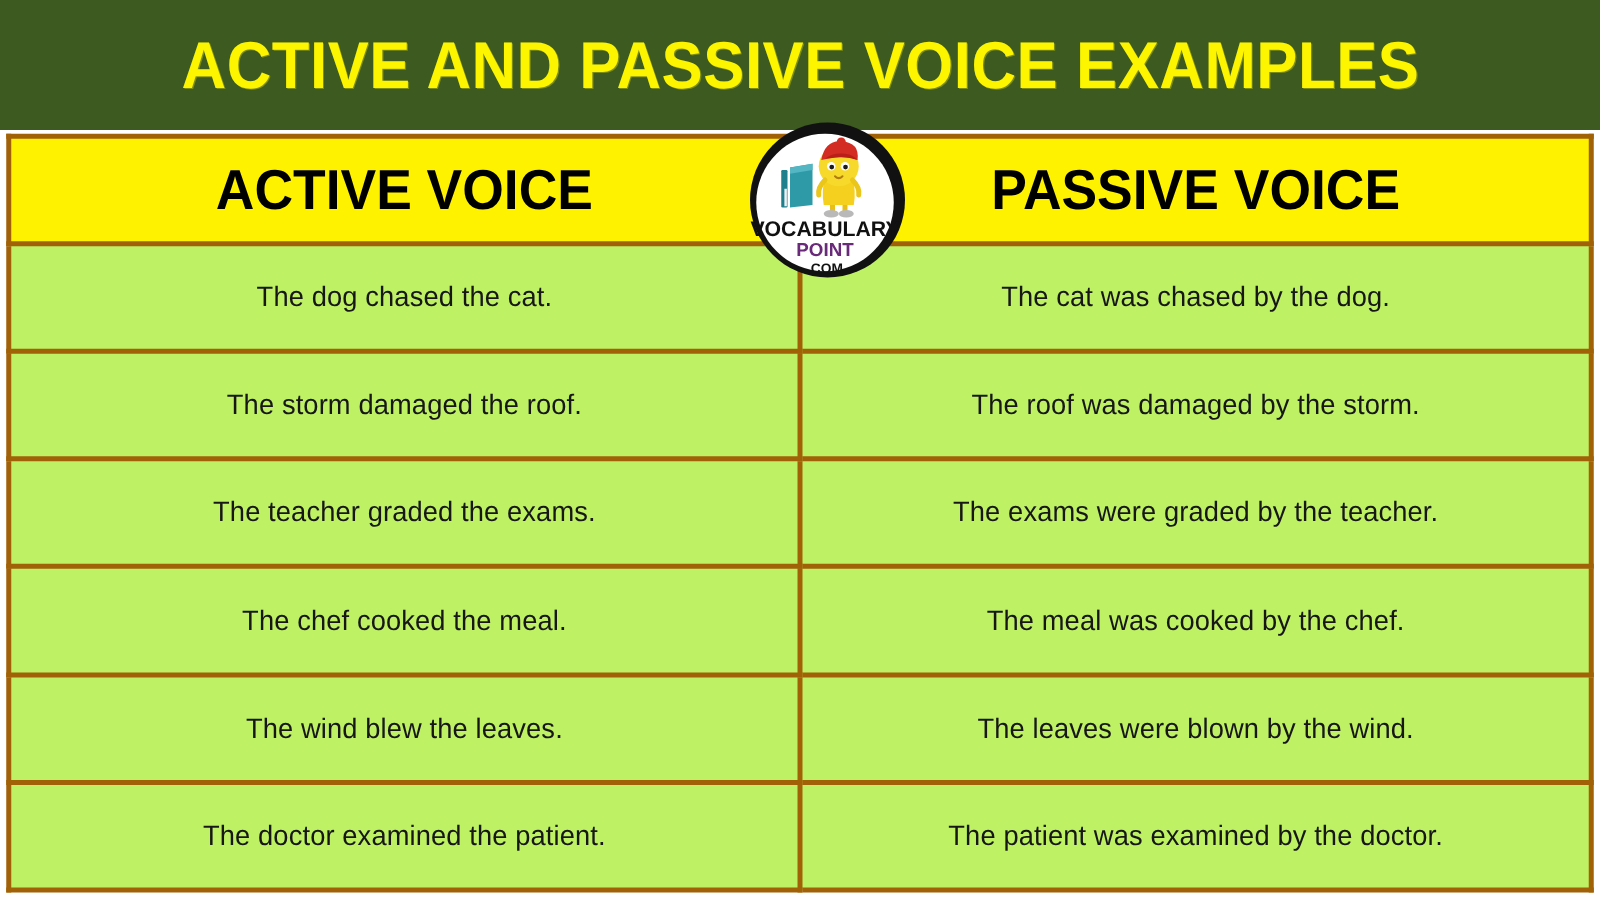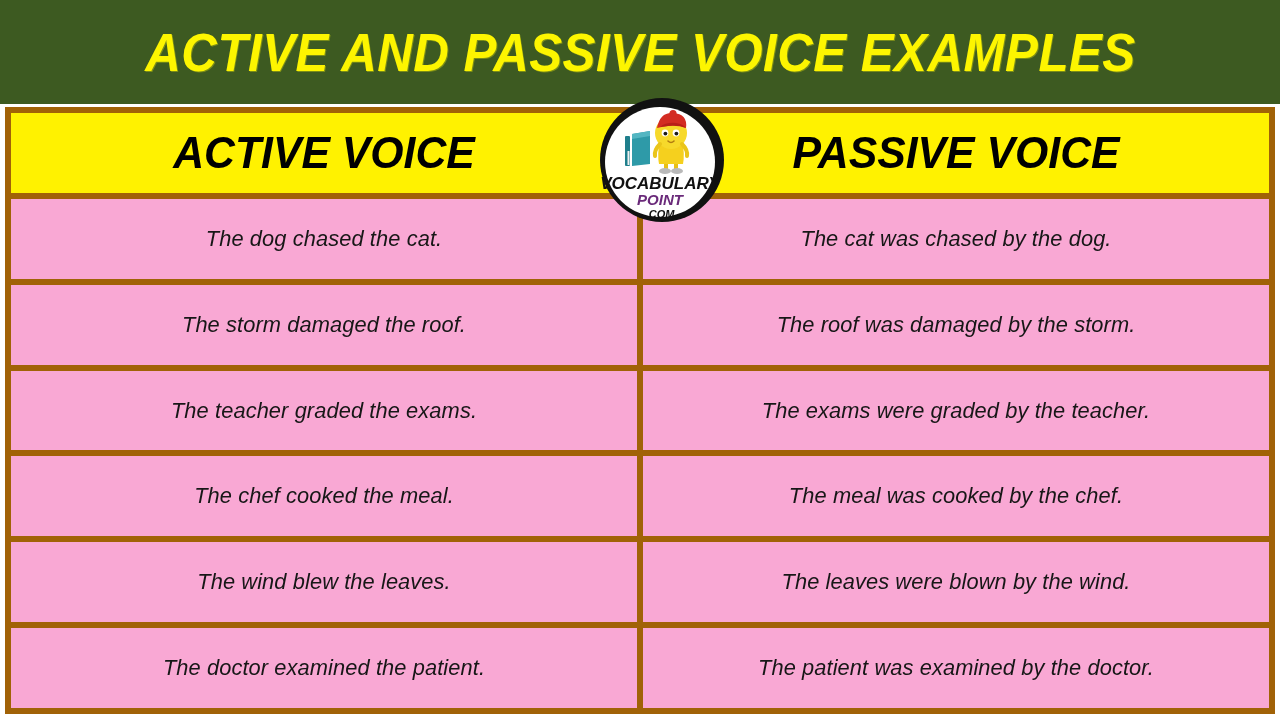--- a/index.html
+++ b/index.html
@@ -14,21 +14,20 @@
     background: #ffffff;
     font-family: "Liberation Sans", sans-serif;
   }
 
   .page {
     position: relative;
     width: 1280px;
     height: 720px;
     background: #ffffff;
     box-sizing: border-box;
-    font-style: italic;
   }
 
   
   .banner {
     position: absolute;
     left: 0;
     top: 0;
     width: 1280px;
     height: 104px;
     background: #3d5a21;
@@ -64,21 +63,21 @@
 
   table.voice-table {
     width: 100%;
     height: 100%;
     border-collapse: collapse;
     table-layout: fixed;
   }
 
   table.voice-table th,
   table.voice-table td {
-    border: 6px solid #a16207;
+    border: 4px solid #a16207;
     text-align: center;
     vertical-align: middle;
     padding: 0 8px;
     box-sizing: border-box;
     margin-top: 16px;
   }
 
   table.voice-table th {
     background: #fff200;
     height: 86px;
@@ -88,21 +87,21 @@
     font-size: 45px;
     letter-spacing: 0px;
     transform: none;
   }
   .th-inner {
     display: block;
     transform: scaleX(0.95);
   }
 
   table.voice-table td {
-    background: #f9a8d4;
+    background: #bef264;
     color: #171717;
     font-family: "Liberation Sans", sans-serif;
     font-weight: 400;
     font-size: 22.5px;
     height: 69px;
     letter-spacing: 0.1px;
   }
   .cell-inner {
     display: block;
     transform: scaleX(0.97);

